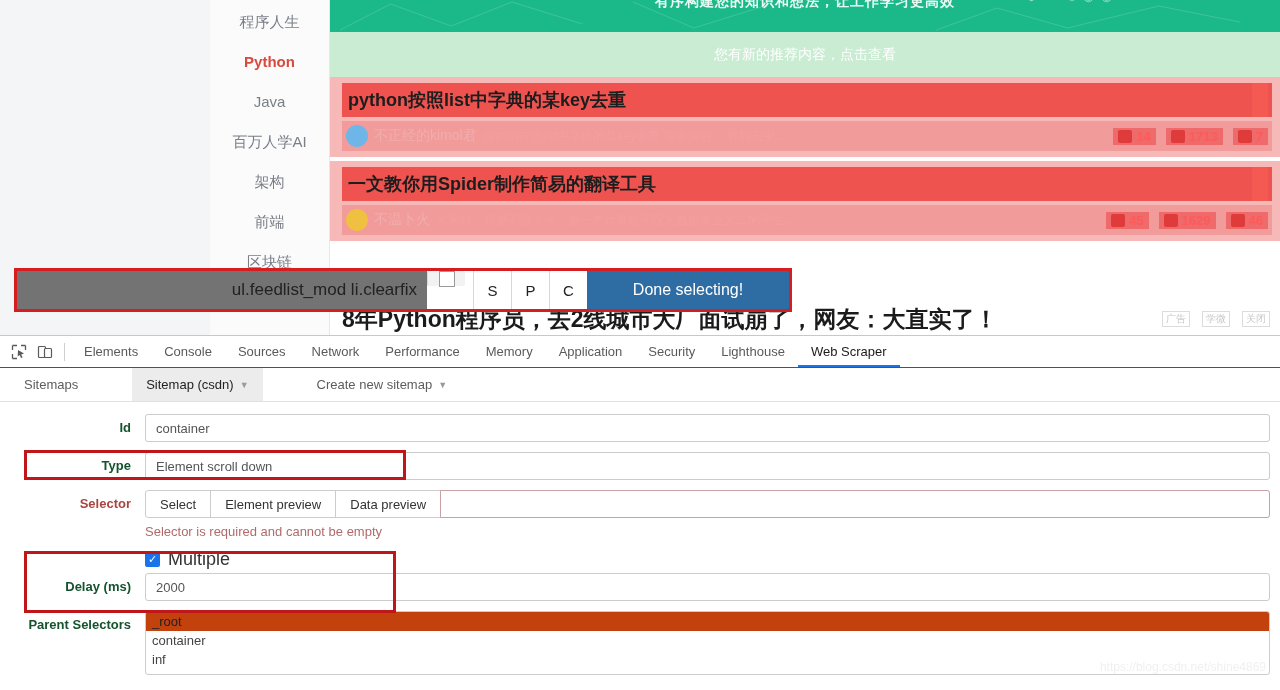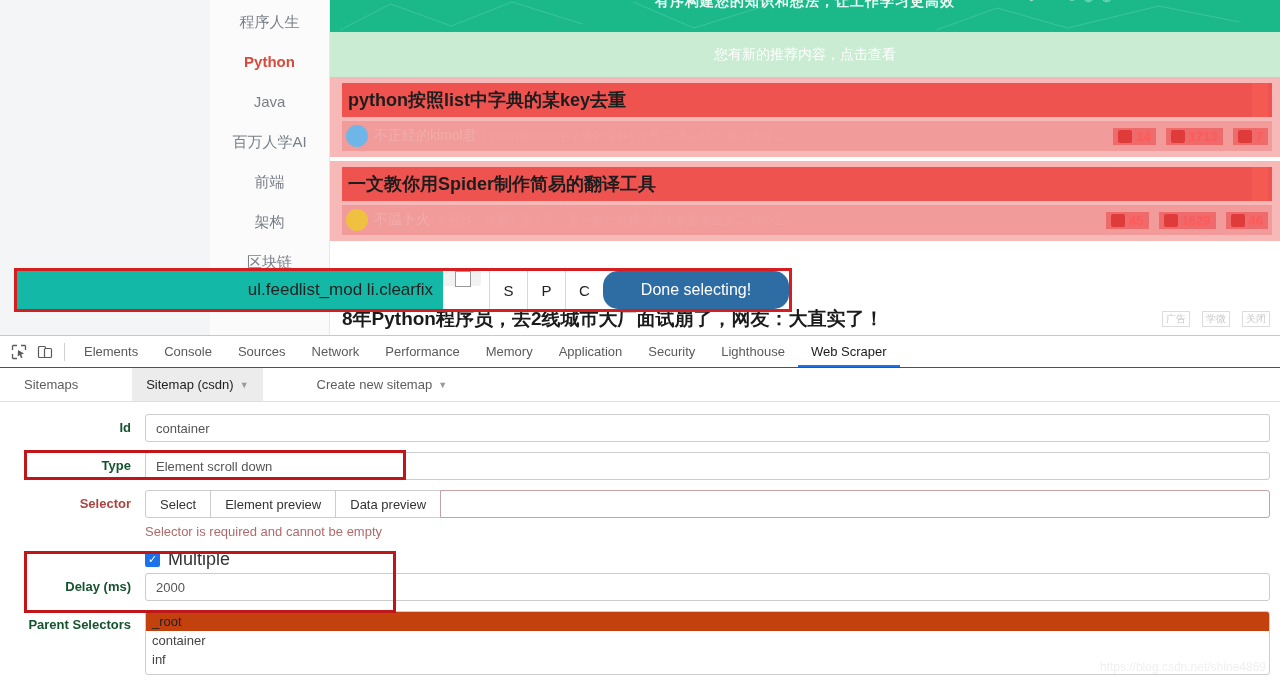--- a/index.html
+++ b/index.html
@@ -104,55 +104,54 @@
     border-radius: 2px;
   }
   .stat .st-n { color: #ff5a5a; font-size: 13px; font-weight: bold; }
 
   .ad-row {
     position: absolute; left: 12px; right: 0; bottom: 2px;
     height: 28px; display: flex; align-items: center;
     background: #ffffff;
   }
   .ad-row .ad-title {
-    color: #1b1b1b; font-size: 19px; font-weight: bold; white-space: nowrap;
+    color: #1b1b1b; font-size: 23px; font-weight: bold; white-space: nowrap;
   }
   .ad-row .ad-tags { margin-left: auto; display: flex; gap: 12px; padding-right: 10px; }
   .ad-row .ad-tags span {
     border: 1px solid #dcdcdc; color: #c9c9c9; font-size: 10px;
     padding: 1px 3px; line-height: 12px;
   }
 
   
   #selector-toolbar-wrap {
     position: absolute; left: 14px; top: 268px; width: 778px; height: 44px;
     border: 3px solid #d61e20; background: #ffffff; z-index: 40;
   }
   #selector-toolbar {
     position: absolute; left: 0; top: 0; right: 0; bottom: 0;
     display: flex; align-items: stretch; background: #ffffff;
   }
   #selector-toolbar .sel-input {
     flex: 1; display: flex; align-items: center; justify-content: flex-end;
-    padding-right: 10px; font-size: 17px; color: #222; background: #14b8a6;
+    padding-right: 10px; font-size: 17px; color: #222; background: #737373;
   }
   #selector-toolbar .tb-cell {
     width: 38px; border-left: 1px solid #d8d8d8;
     display: flex; align-items: center; justify-content: center;
     font-size: 15px; color: #222; background: #fff;
   }
   #selector-toolbar .tb-cell.cb { background: #f2f2f2; }
   .tb-checkbox {
     width: 16px; height: 16px; border: 1px solid #9a9a9a; background: #fff;
   }
   #selector-toolbar .done-btn {
-    width: 186px; background: #2e6da4; color: #fff;
+    width: 202px; background: #2e6da4; color: #fff;
     display: flex; align-items: center; justify-content: center;
     font-size: 16px;
-    border-radius: 15px;
   }
 
   
   #devtools {
     position: absolute; left: 0; top: 335px; width: 1280px; height: 355px;
     background: #ffffff; border-top: 1px solid #c8c8c8;
   }
 
   .dt-tabbar {
     height: 32px; display: flex; align-items: center;
@@ -248,22 +247,22 @@
 
 <div id="root">
 
   <div id="page-region">
 
     <div class="page-sidebar">
       <div class="nav-item"><span>程序人生</span></div>
       <div class="nav-item active"><span>Python</span></div>
       <div class="nav-item"><span>Java</span></div>
       <div class="nav-item"><span>百万人学AI</span></div>
+      <div class="nav-item"><span>架构</span></div>
       <div class="nav-item"><span>前端</span></div>
-      <div class="nav-item"><span>架构</span></div>
       <div class="nav-item"><span>区块链</span></div>
       <div class="nav-item"><span>数据库</span></div>
     </div>
 
     <div class="page-main">
 
       <div class="banner-green">
         <svg class="net" viewBox="0 0 940 32" preserveAspectRatio="none">
           <g stroke="#ffffff" stroke-width="0.6" fill="none">
             <path d="M10,30 L60,4 L120,26 L180,2 L250,24"></path>

